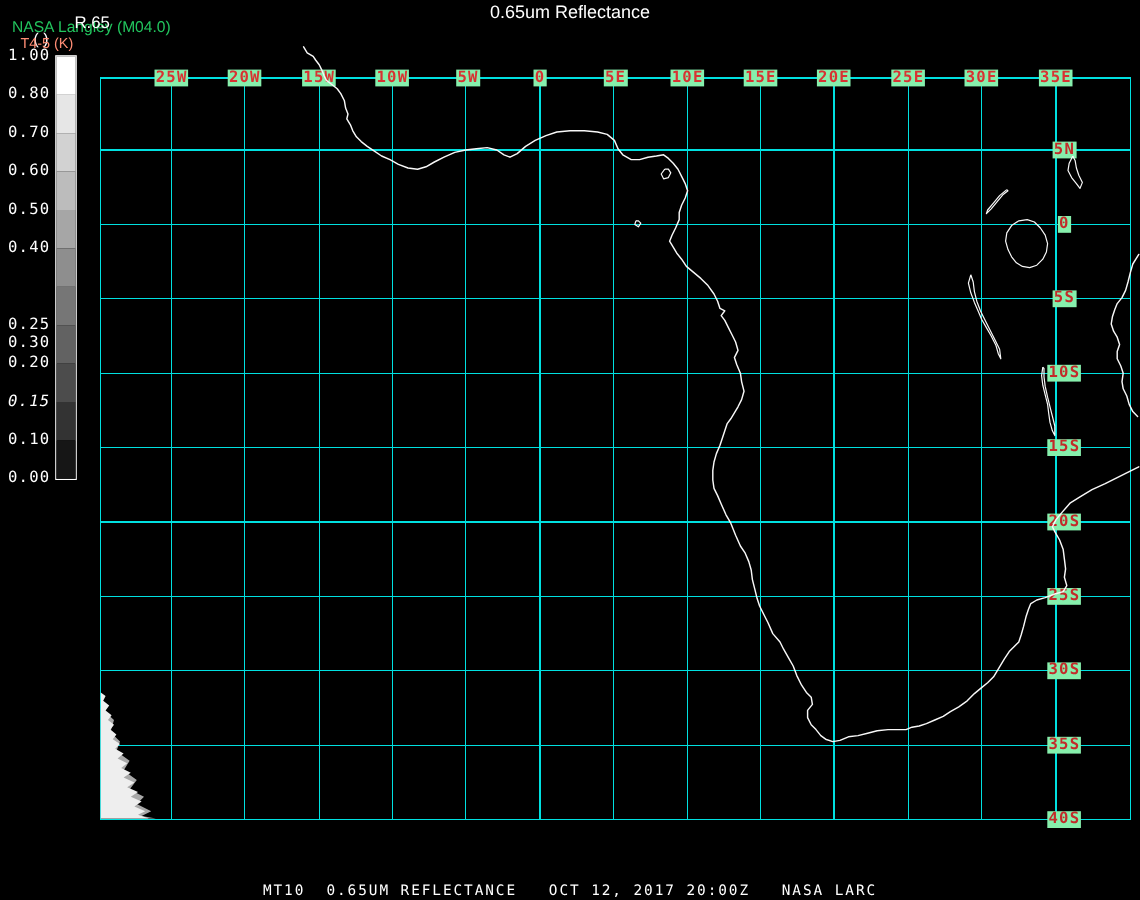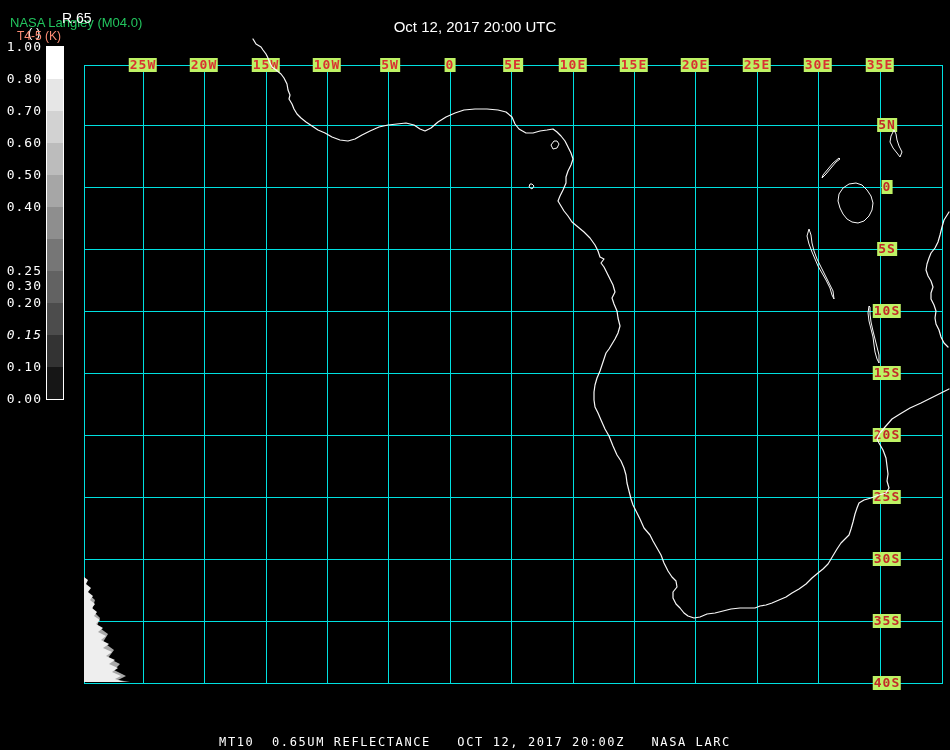--- a/index.html
+++ b/index.html
@@ -1,21 +1,21 @@
 <!DOCTYPE html>
 <html><head>
 <meta charset="utf-8">
 <style>
   html,body{margin:0;padding:0;background:#000;}
   #canvas{position:relative;width:950px;height:750px;background:#000;overflow:hidden;
           font-family:"Liberation Sans",sans-serif;}
   svg{position:absolute;left:0;top:0;pointer-events:none;}
   #grid-svg{z-index:1;}
   .maplabel{position:absolute;z-index:2;transform:translate(-50%,-50%);
-            background:#bef264;padding:0 1px;
+            background:#86efac;padding:0 1px;
             font-family:"DejaVu Sans Mono",monospace;font-size:13px;font-weight:bold;
             letter-spacing:1px;line-height:14px;white-space:pre;}
   #coast-svg{z-index:3;}
   .toptext{position:absolute;z-index:4;white-space:pre;}
   #title-line1,#title-line2{left:0;width:950px;text-align:center;color:#ffffff;
             font-size:15px;line-height:16px;}
   #title-line1{top:3px;}
   #title-line2{top:19px;}
   #lbl-product{left:25px;top:10px;color:#ffffff;font-size:14px;z-index:5;margin-left:37px;}
   #lbl-source{left:10px;top:15px;color:#22c55e;font-size:13px;z-index:4;}
@@ -68,21 +68,21 @@
       <polyline points="949,212 944,220 942,227 940,235 938,242 935,248 931,253 929,258 927,264 926,270 928,276 931,281 933,287 931,293 931,299 934,305 936,311 935,318 936,324 939,330 941,337 944,343 948,347" fill="none" stroke="#f8f8f8" stroke-width="1.2" stroke-linejoin="round" stroke-linecap="round"></polyline>
       <polyline points="894,130 891,136 890,142 893,148 897,153 900,157 902,152 899,146 897,140 896,134 894,130" fill="none" stroke="#f8f8f8" stroke-width="1" stroke-linejoin="round"></polyline>
       <polyline points="839,158 833,163 828,169 823,175 822,178 826,174 831,168 836,162 840,159 839,158" fill="none" stroke="#f8f8f8" stroke-width="1" stroke-linejoin="round"></polyline>
       <polyline points="849,184 843,188 839,194 838,201 840,208 843,214 847,219 852,222 858,223 864,221 869,216 872,210 873,203 871,196 867,190 862,185 856,183 849,184" fill="none" stroke="#f8f8f8" stroke-width="1" stroke-linejoin="round"></polyline>
       <polyline points="809,229 807,236 809,244 812,252 815,259 818,266 822,273 826,280 830,288 832,295 834,299 833,291 829,283 825,275 821,267 817,259 814,251 812,243 811,235 809,229" fill="none" stroke="#f8f8f8" stroke-width="1" stroke-linejoin="round"></polyline>
       <polyline points="869,306 868,313 869,321 871,329 873,337 874,345 875,352 877,359 879,363 879,355 877,347 875,339 873,331 871,322 870,314 870,307 869,306" fill="none" stroke="#f8f8f8" stroke-width="1" stroke-linejoin="round"></polyline>
       <polyline points="554,141 551,145 553,149 557,148 559,144 557,141 554,141" fill="none" stroke="#f8f8f8" stroke-width="1" stroke-linejoin="round"></polyline>
       <polyline points="530,184 529,187 532,189 534,186 532,184 530,184" fill="none" stroke="#f8f8f8" stroke-width="1" stroke-linejoin="round"></polyline>
     </svg>
 
-  <div class="toptext" id="title-line2">Oct 12, 2017 20:00 UTC</div>
+  <div class="toptext" id="title-line1">0.65um Reflectance</div>
 
   <div class="toptext" id="lbl-source">NASA Langley (M04.0)</div>
   <div class="toptext" id="lbl-product">R.65</div>
   <div class="toptext" id="lbl-units">( )</div>
   <div class="toptext" id="lbl-alt">T4-5 (K)</div>
 
   <div id="colorbar">
       <div class="cb-seg" style="background: rgb(255, 255, 255);"></div>
       <div class="cb-seg" style="background: rgb(230, 230, 230);"></div>
       <div class="cb-seg" style="background: rgb(210, 210, 210);"></div>

